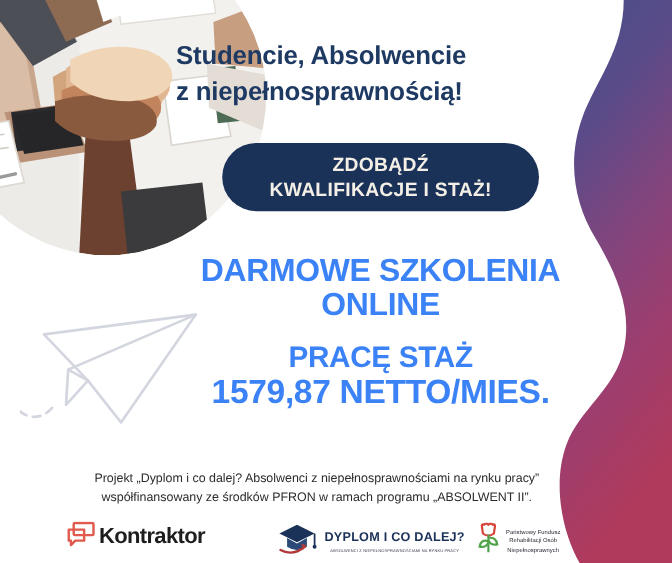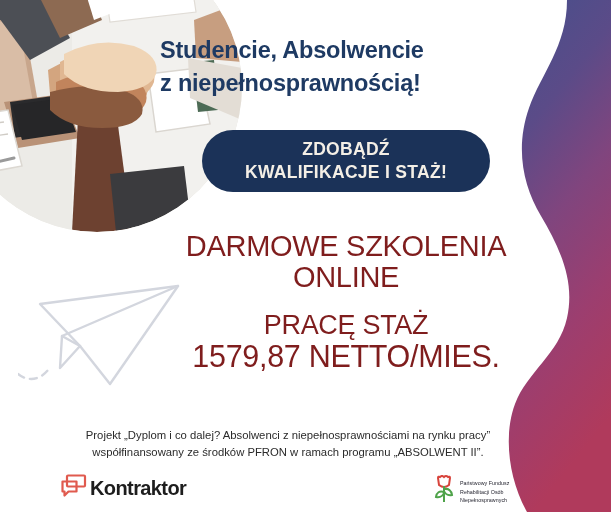--- a/index.html
+++ b/index.html
@@ -87,22 +87,22 @@
     cursor: pointer;
     padding: 0;
   }
 
   
   .red-block {
     position: absolute;
     width: 400px;
     left: 146px;
     text-align: center;
-    color: #7f1d1d;
-    font-weight: normal;
+    color: #3b82f6;
+    font-weight: bold;
     line-height: 1.08;
   }
   .red-block.training { top: 231px; font-size: 29px; letter-spacing: -0.3px; }
   .red-block.stipend  { top: 311px; font-size: 27px; letter-spacing: -0.3px; }
   .red-block .big-line { font-size: 30.5px; }
 
   
   .fineprint {
     position: absolute;
     left: 48px;
@@ -119,20 +119,21 @@
     position: absolute;
     left: 52px;
     top: 470px;
     width: 490px;
     height: 42px;
   }
   .logo {
     position: absolute;
     display: flex;
     align-items: center;
+    text-align: center;
   }
   .logo-kontraktor { left: 8px;   top: 4px; }
   .logo-dyplom     { left: 198px; top: 2px; }
   .logo-pfron      { left: 380px; top: 5px; }
 
   .kontraktor-word {
     font-size: 20px;
     font-weight: bold;
     color: #1d1d1d;
     letter-spacing: -0.6px;
@@ -282,20 +283,36 @@
     <div class="logo logo-kontraktor">
       <span>
         <svg width="28" height="24" viewBox="0 0 28 24" xmlns="http://www.w3.org/2000/svg">
           <rect x="7" y="1.5" width="18" height="11" rx="1" fill="none" stroke="#e05a4e" stroke-width="2.2"></rect>
           <path d="M2.5,7.5 h14 v10 h-8 l-4,4 v-4 h-2 z" fill="none" stroke="#e05a4e" stroke-width="2.2" stroke-linejoin="round"></path>
         </svg>
       </span>
       <span class="kontraktor-word">Kontraktor</span>
     </div>
 
+    <div class="logo logo-dyplom">
+      <span>
+        <svg width="40" height="34" viewBox="0 0 40 34" xmlns="http://www.w3.org/2000/svg">
+          <path d="M4,13 L20,5 L36,13 L20,21 Z" fill="#1b3258"></path>
+          <path d="M11,17 L11,25 Q20,31 29,25 L29,17 L20,22 Z" fill="#2b4a78"></path>
+          <path d="M36,13 L36,24" stroke="#1b3258" stroke-width="1.6"></path>
+          <circle cx="36" cy="25" r="1.8" fill="#1b3258"></circle>
+          <path d="M5,28 Q16,34 27,25" fill="none" stroke="#b03a3a" stroke-width="2.2" stroke-linecap="round"></path>
+          <path d="M24,22 L29,24 L25,28 Z" fill="#b03a3a"></path>
+        </svg>
+      </span>
+      <span class="dyplom-text">
+        <span class="dyplom-title">DYPLOM I CO DALEJ?</span>
+        <div class="dyplom-sub">ABSOLWENCI Z NIEPEŁNOSPRAWNOŚCIAMI NA RYNKU PRACY</div>
+      </span>
+    </div>
 
     <div class="logo logo-pfron">
       <span>
         <svg width="24" height="30" viewBox="0 0 24 30" xmlns="http://www.w3.org/2000/svg">
           <path d="M6,3 Q6,1 8,2 Q10,0 12,2 Q14,0 16,2 Q18,1 18,3
                    L17,10 Q12,14 7,10 Z" fill="none" stroke="#d8443c" stroke-width="2"></path>
           <path d="M12,11 L12,27" stroke="#4fa34a" stroke-width="2"></path>
           <path d="M12,17 Q5,15 4,22 Q10,23 12,18" fill="none" stroke="#4fa34a" stroke-width="2"></path>
           <path d="M12,14 Q19,13 20,20 Q14,21 12,16" fill="none" stroke="#4fa34a" stroke-width="2"></path>
         </svg>

